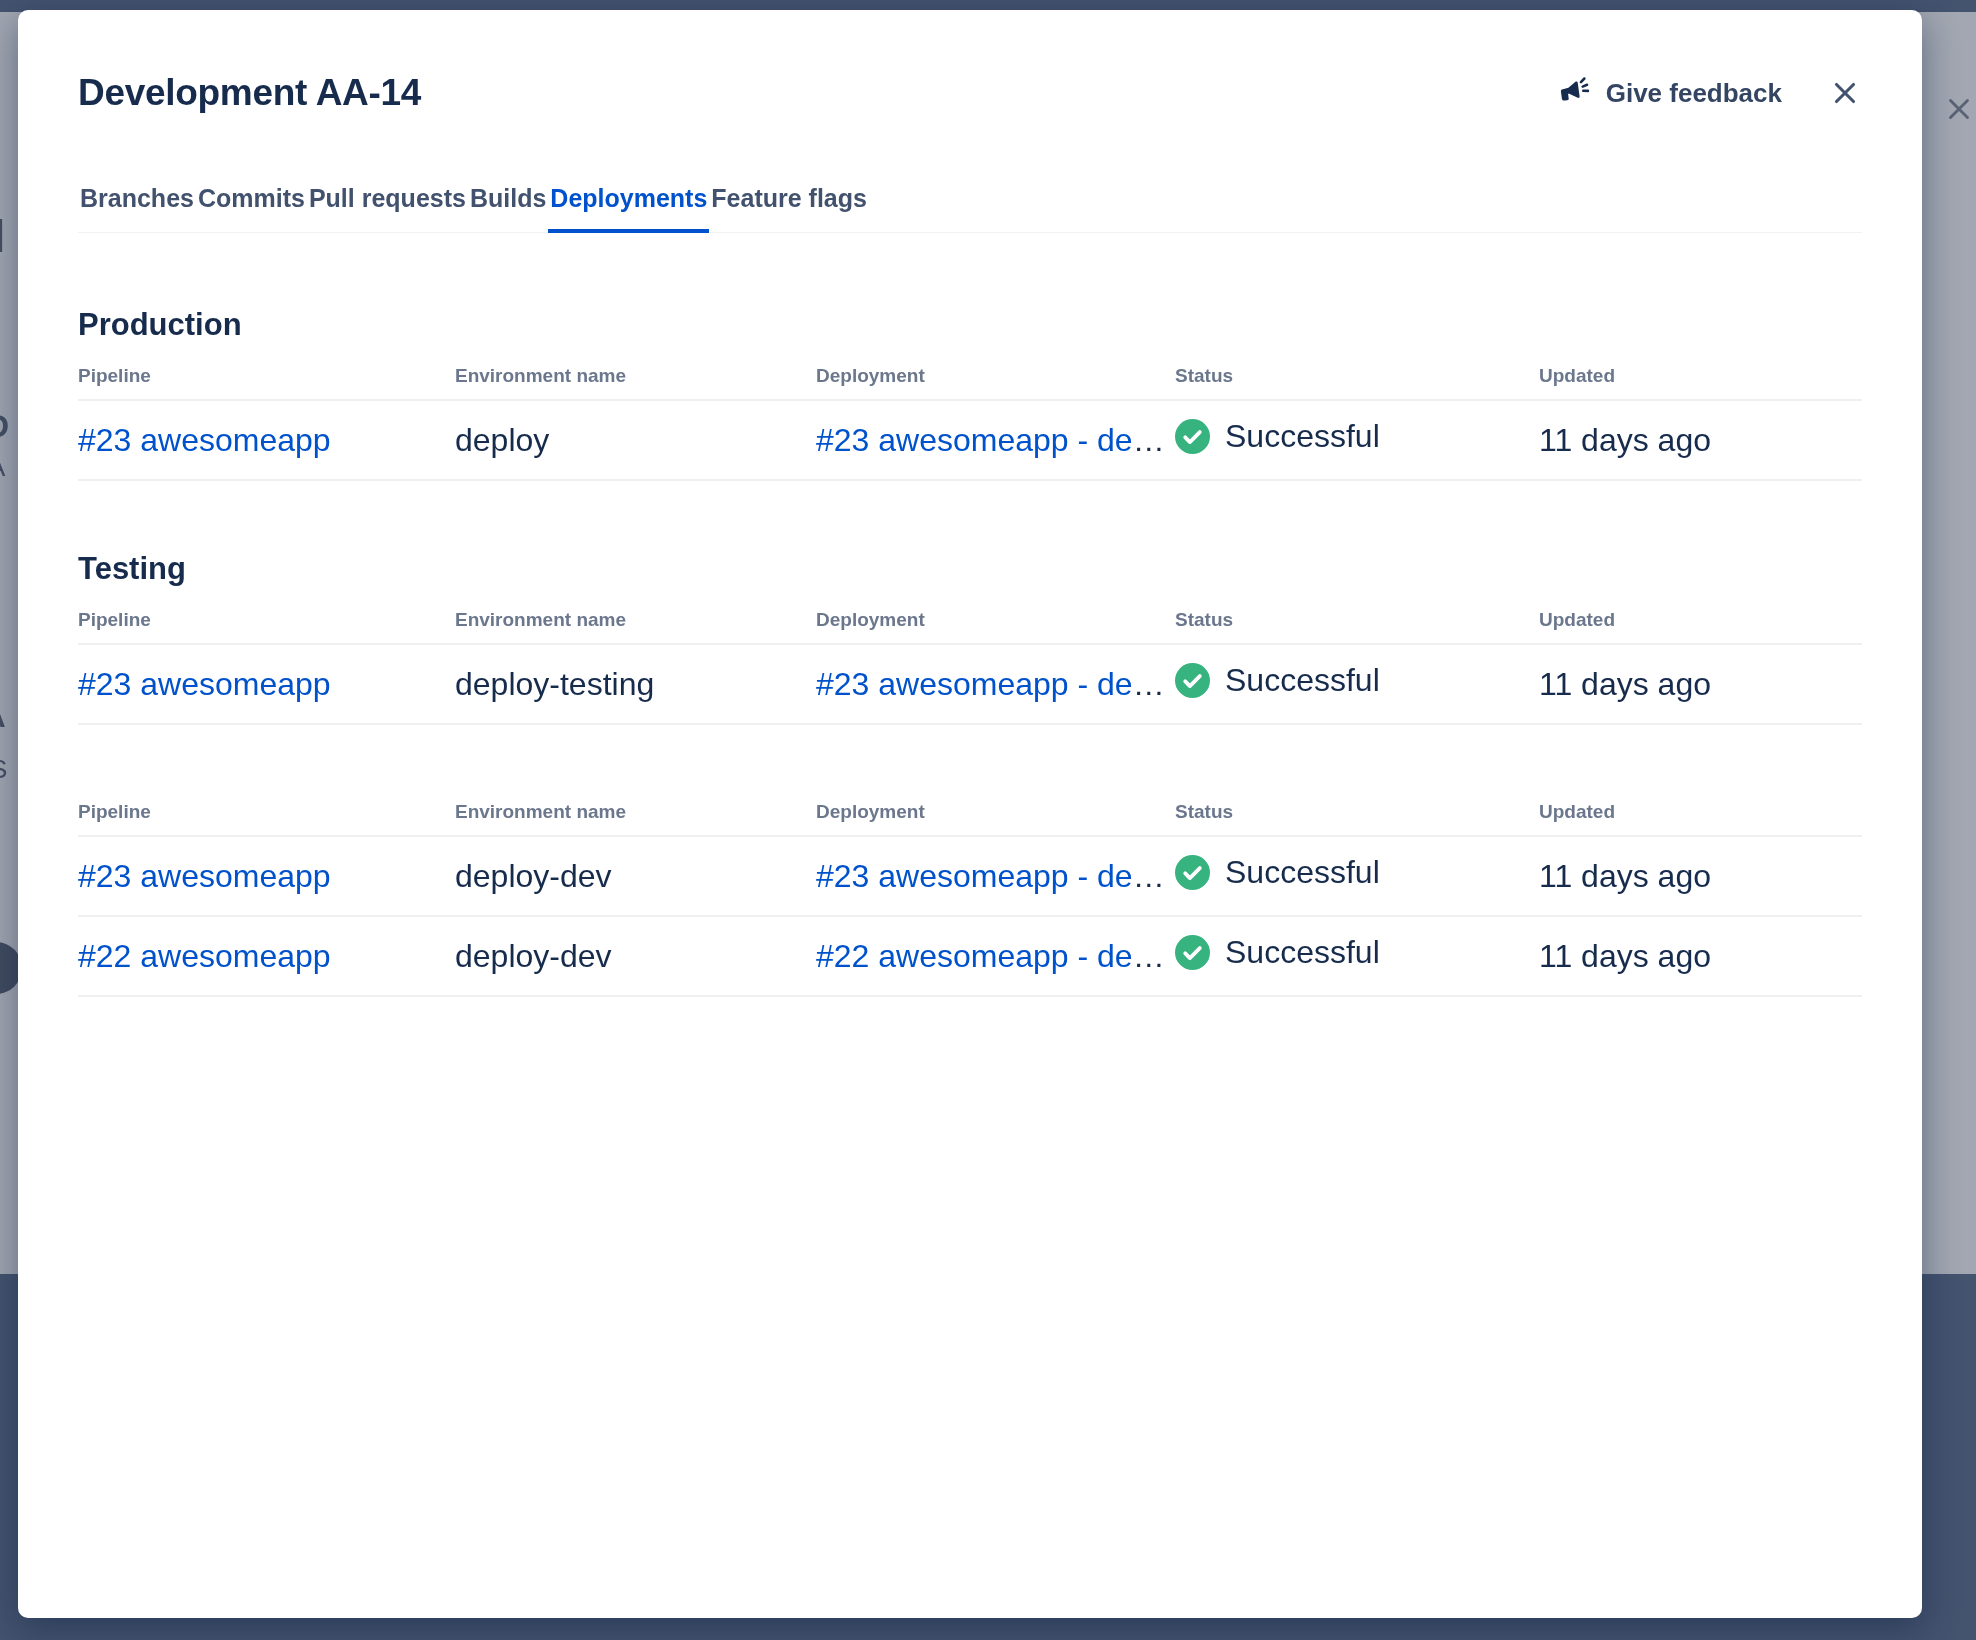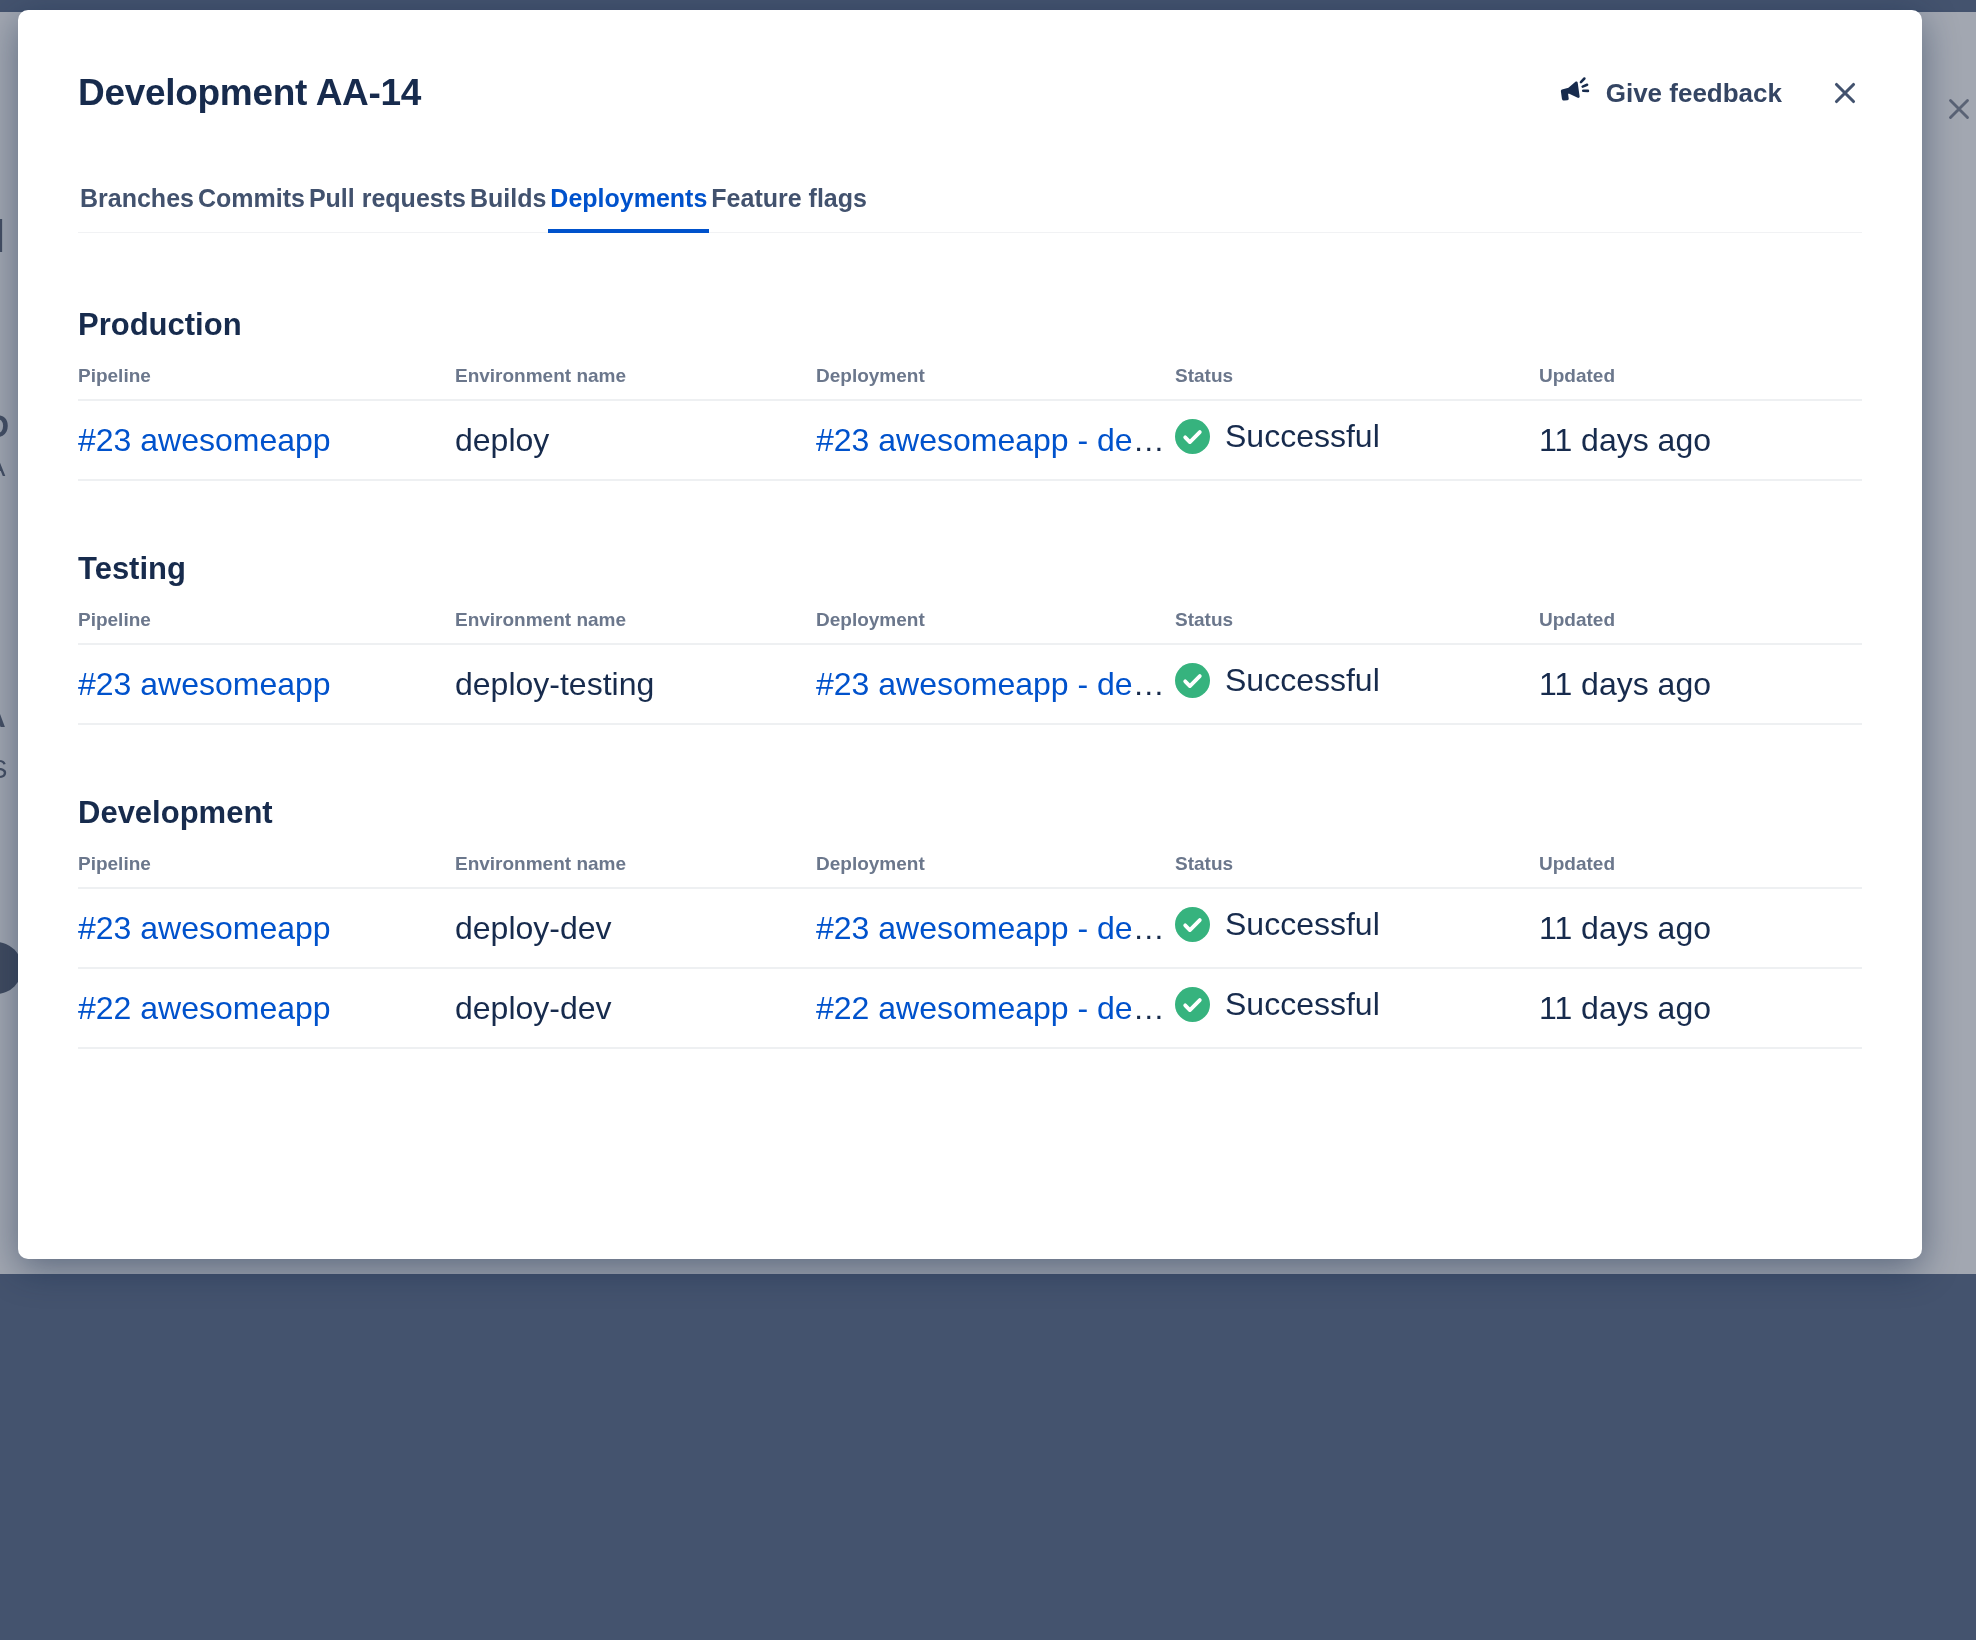--- a/index.html
+++ b/index.html
@@ -31,21 +31,21 @@
     background: #414b5f;
   }
   .behind-close {
     position: absolute; left: 1942px; top: 92px;
     width: 34px; height: 34px; color: #5a6375;
   }
 
   
   .modal {
     position: absolute; left: 18px; top: 10px;
-    width: 1904px; height: 1249px;
+    width: 1904px; height: 1608px;
     background: #ffffff;
     border-radius: 10px;
     box-shadow: 0 10px 36px rgba(9, 30, 66, 0.45);
     padding: 62px 60px 0 60px;
     z-index: 2;
   }
 
   .modal-header {
     display: flex; align-items: center; justify-content: space-between;
   }
@@ -242,21 +242,20 @@
               <span>Successful</span>
             </span>
           </td>
           <td>11 days ago</td>
         </tr>
       </tbody>
     </table>
   </section>
 
   <section class="env-section">
-    <h2 class="section-title">Development</h2>
     <table class="deploy-table">
       <colgroup>
           <col class="c1">
           <col class="c2">
           <col class="c3">
           <col class="c4">
           <col class="c5">
         </colgroup>
       <thead>
         <tr>

